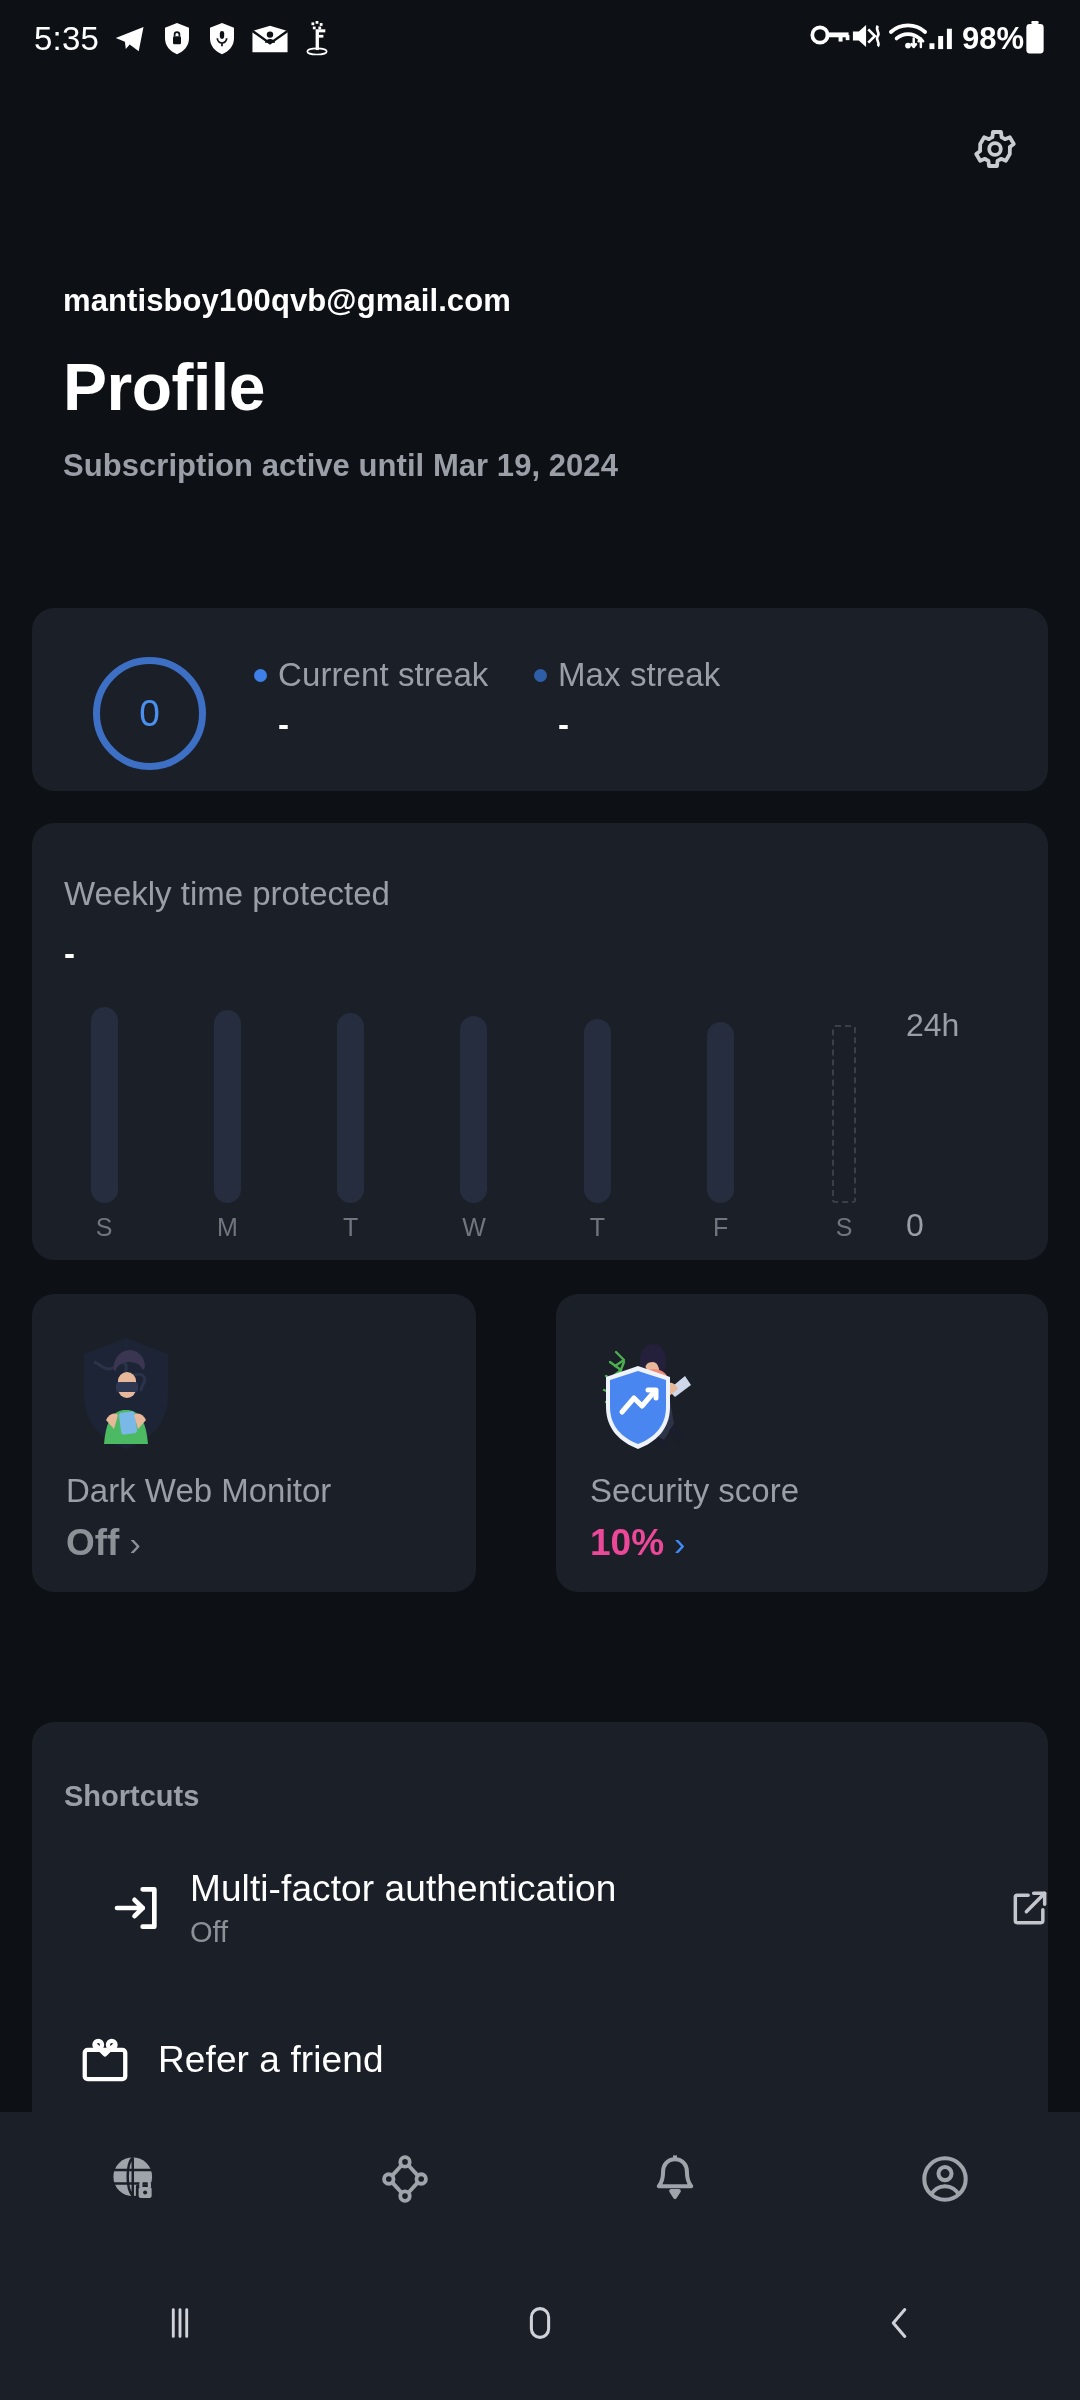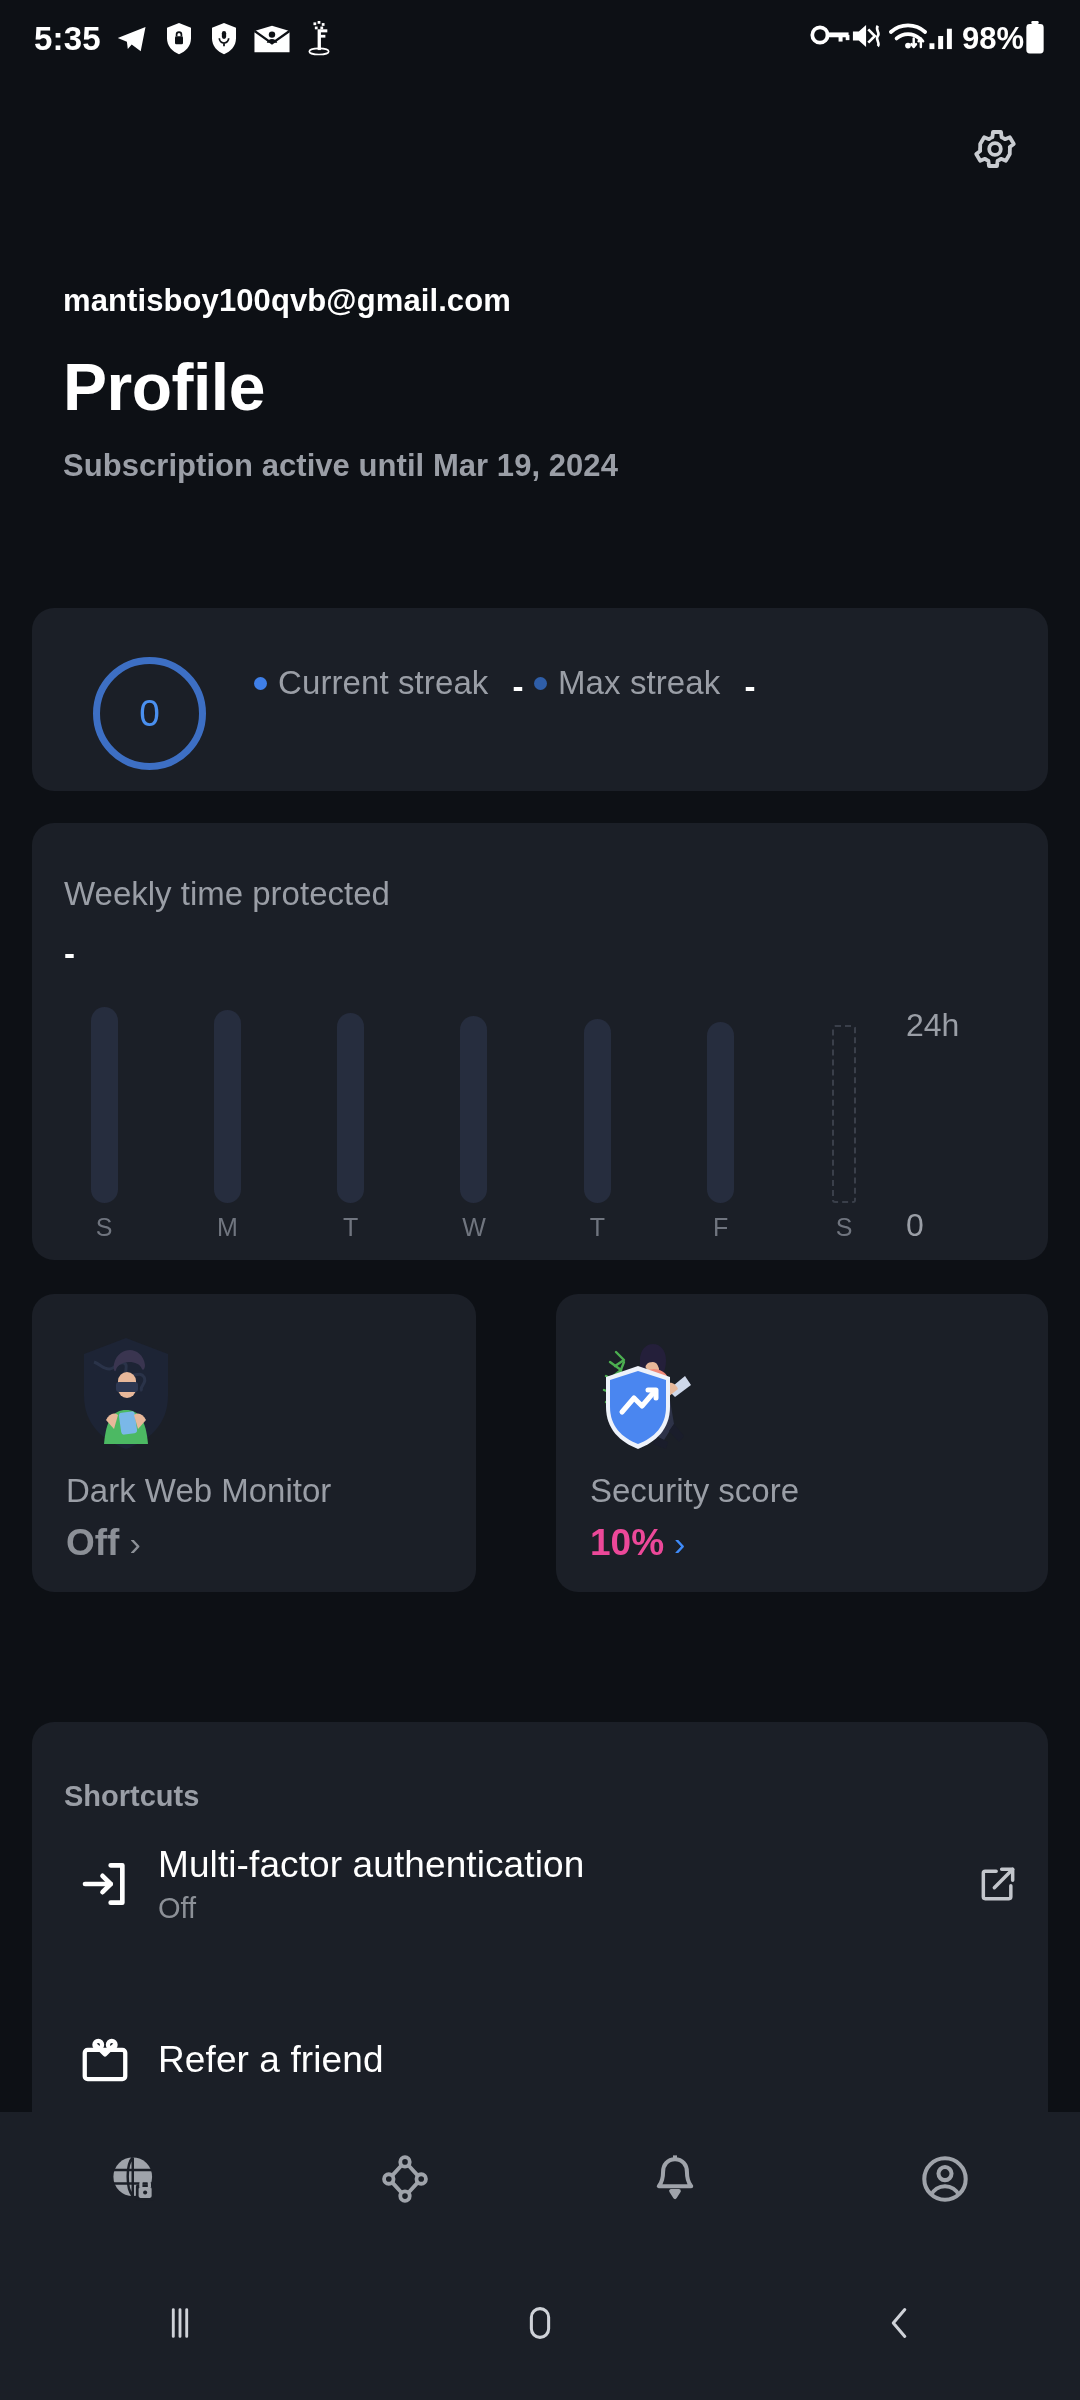--- a/index.html
+++ b/index.html
@@ -29,21 +29,21 @@
     padding: 0 34px;
     box-sizing: border-box;
   }
   .sb-left {
     display: flex;
     align-items: center;
     gap: 13px;
   }
   .sb-clock {
     font-size: 33px;
-    font-weight: bold;
+    font-weight: normal;
     letter-spacing: 0.2px;
     color: #fff;
   }
   .sb-right {
     display: flex;
     align-items: flex-start;
   }
   .sb-battery-pct {
     font-size: 31px;
     font-weight: bold;
@@ -126,21 +126,21 @@
     font-size: 37px;
     color: #4a90f0;
     font-weight: normal;
   }
   .streak-cols {
     position: absolute;
     left: 222px;
     top: 48px;
     display: flex;
   }
-  .streak-col { display: flex; flex-direction: row; }
+  .streak-col { display: flex; flex-direction: column; }
   .streak-col:nth-child(1) { width: 280px; }
   .streak-head {
     display: flex;
     align-items: center;
     gap: 11px;
   }
   .streak-dot {
     width: 13px;
     height: 13px;
     border-radius: 50%;
@@ -614,21 +614,21 @@
       <span class="feat-value on">10%</span>
       <span class="chev on">›</span>
     </div>
   </div>
 
   <div class="show-more">Show more</div>
 
   <div class="card" id="shortcuts-card">
     <div class="shortcuts-header">Shortcuts</div>
 
-    <div class="shortcut-row" style="top:102px;height:120px;">
+    <div class="shortcut-row" style="top:126px;height:120px;margin-left:32px;">
       <div class="sc-icon">
         <svg width="56" height="56" viewBox="0 0 24 24" fill="none" stroke="#fff" stroke-width="2" stroke-linecap="round" stroke-linejoin="round">
           <path d="M14 4h5v16h-5"></path>
           <path d="M3 12h11"></path>
           <path d="M10.5 8.5 14 12l-3.5 3.5"></path>
         </svg>
       </div>
       <div class="sc-texts">
         <div class="sc-label">Multi-factor authentication</div>
         <div class="sc-sub">Off</div>

